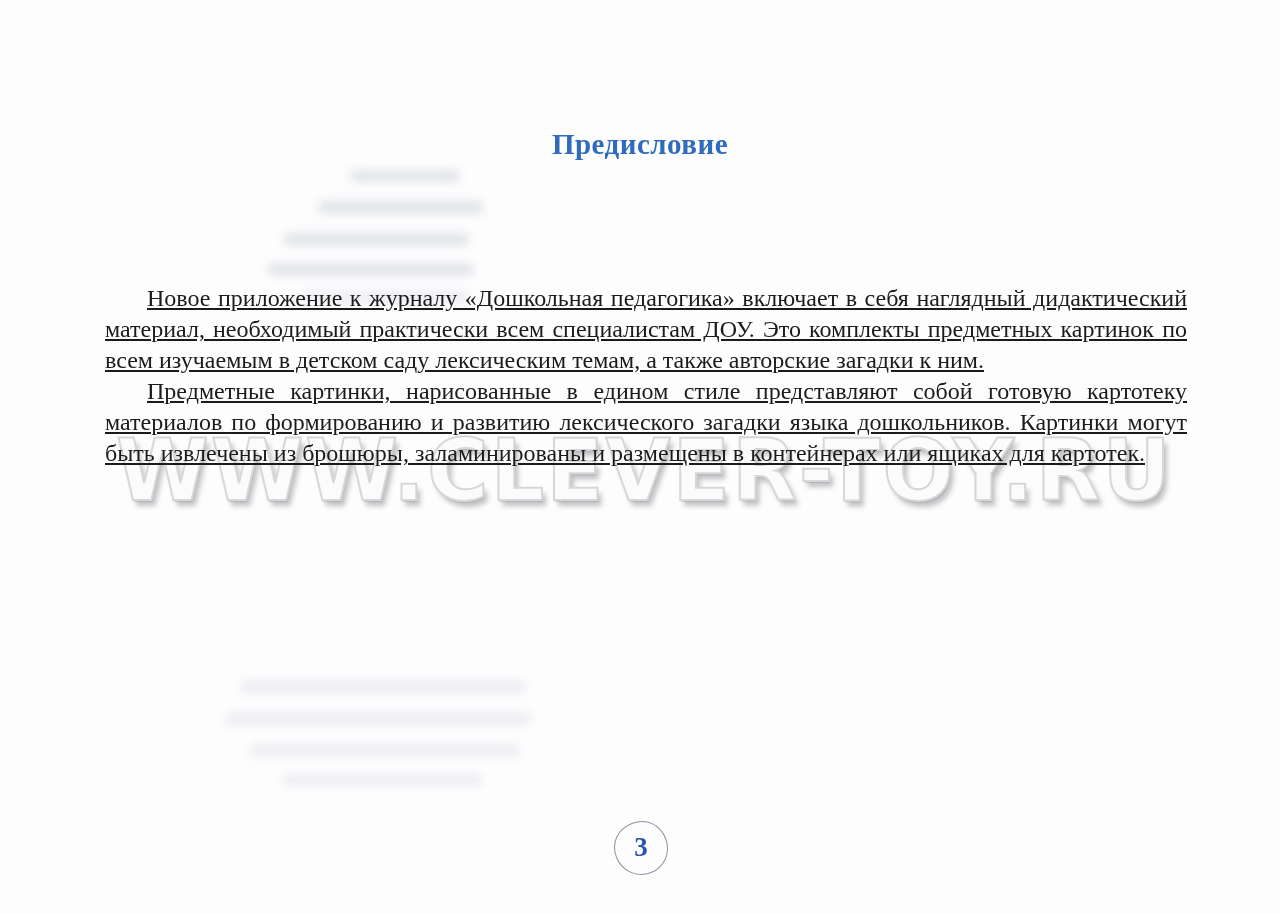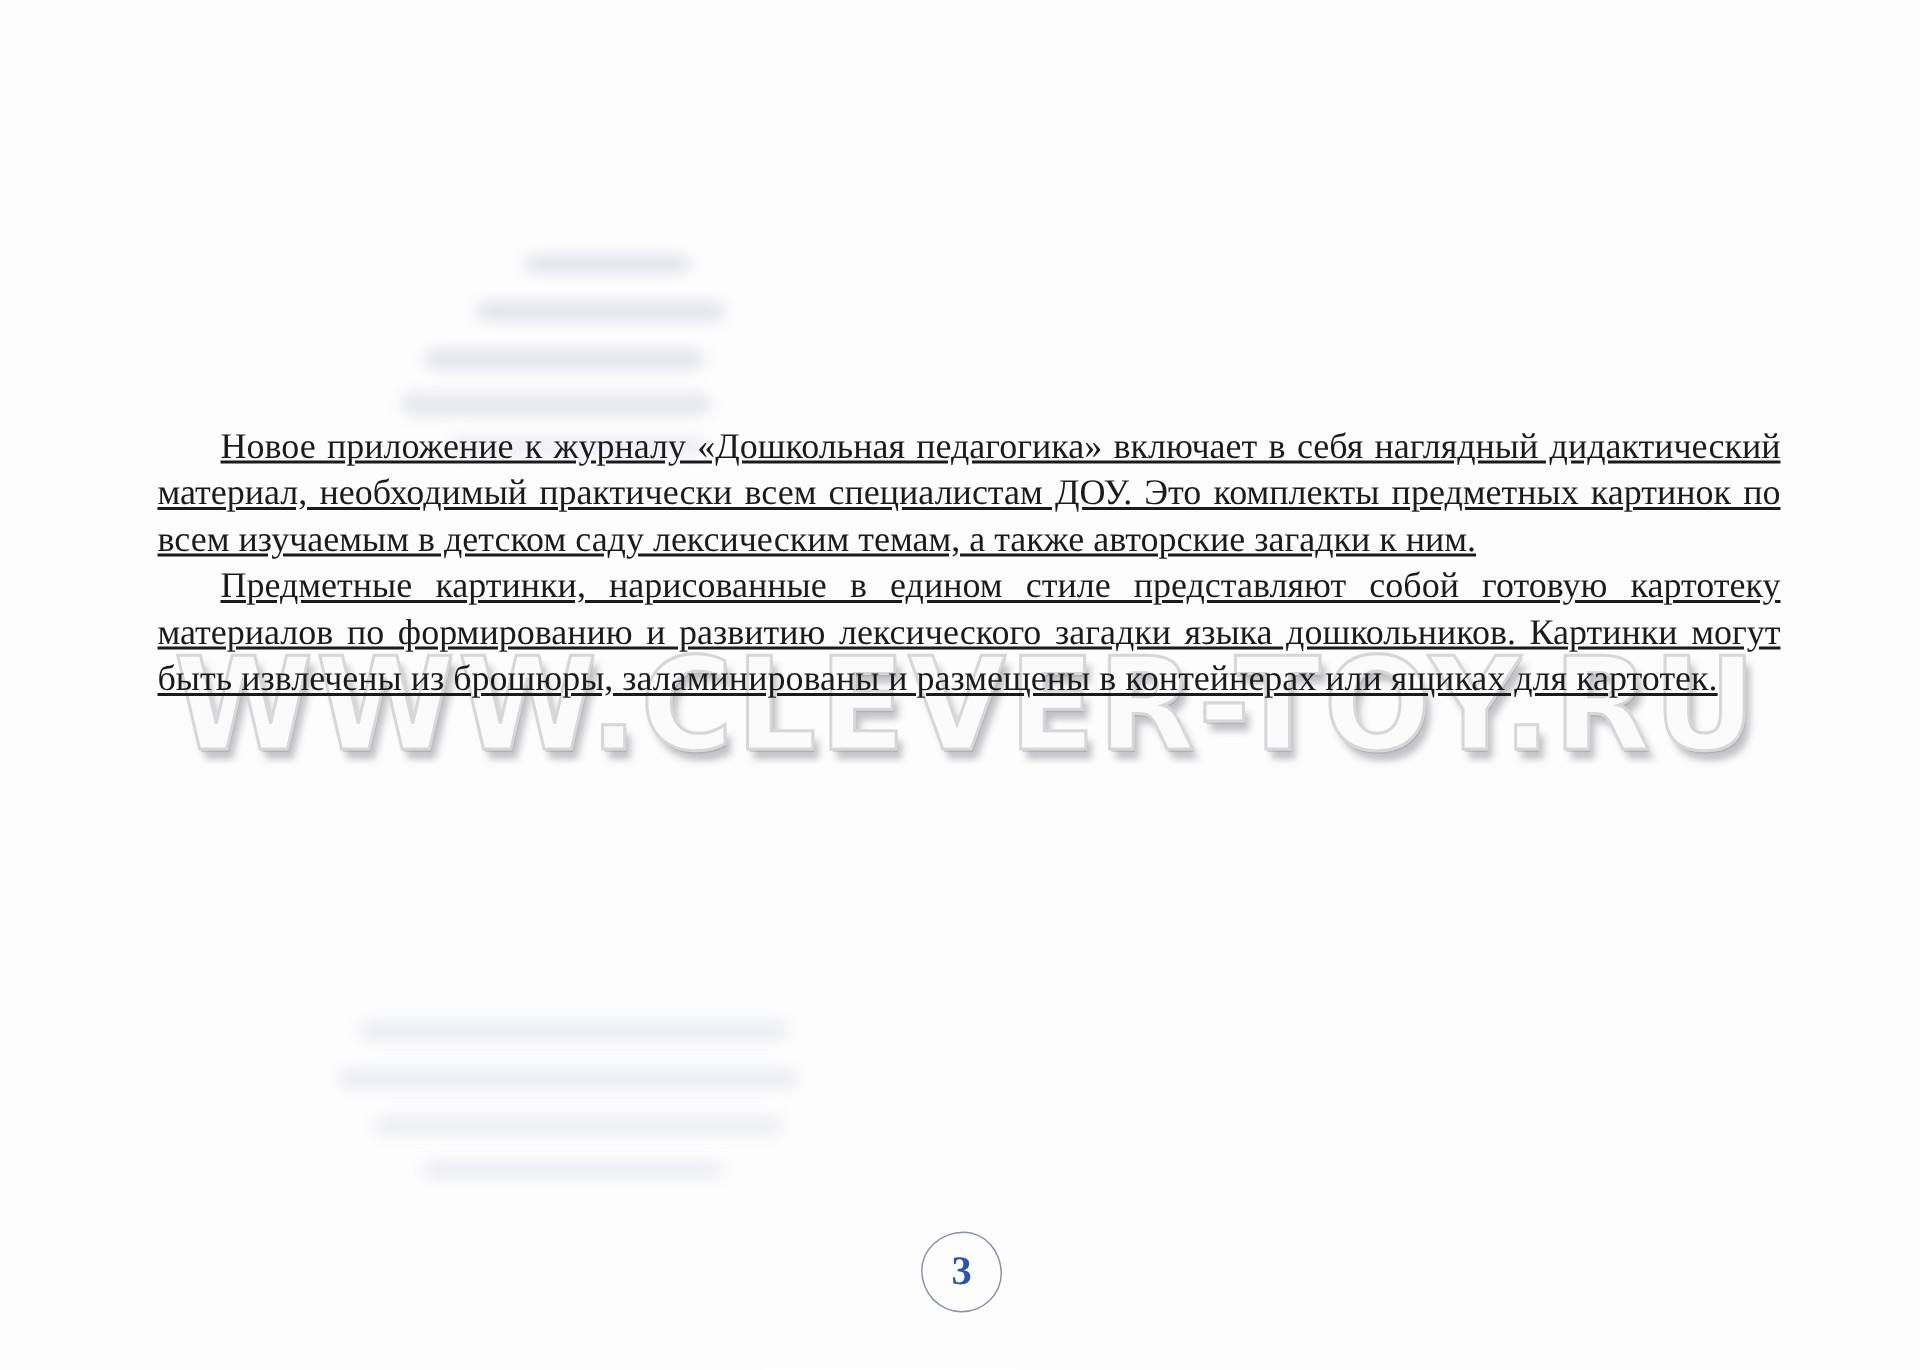--- a/index.html
+++ b/index.html
@@ -115,20 +115,21 @@
   <div class="smudge" style="left:268px; top:263px; width:205px; height:13px;"></div>
   <div class="smudge lighter" style="left:300px; top:291px; width:170px; height:12px;"></div>
 
   <div class="smudge lighter" style="left:240px; top:680px; width:285px; height:14px;"></div>
   <div class="smudge lighter" style="left:226px; top:712px; width:305px; height:14px;"></div>
   <div class="smudge lighter" style="left:250px; top:744px; width:270px; height:13px;"></div>
   <div class="smudge lighter" style="left:282px; top:774px; width:200px; height:12px;"></div>
 
   <div class="watermark">WWW.CLEVER-TOY.RU</div>
 
+  <h1 class="title">Предисловие</h1>
 
   <div class="body-text">
     <p>Новое приложение к журналу «Дошкольная педагогика» включает в себя наглядный дидактический материал, необходимый практически всем специалистам ДОУ. Это комплекты предметных картинок по всем изучаемым в детском саду лексическим темам, а также авторские загадки к ним.</p>
     <p>Предметные картинки, нарисованные в едином стиле представляют собой готовую картотеку материалов по формированию и развитию лексического загадки языка дошкольников. Картинки могут быть извлечены из брошюры, заламинированы и размещены в контейнерах или ящиках для картотек.</p>
   </div>
 
   <div class="page-number-circle">
     <span class="page-number">3</span>
   </div>
 

